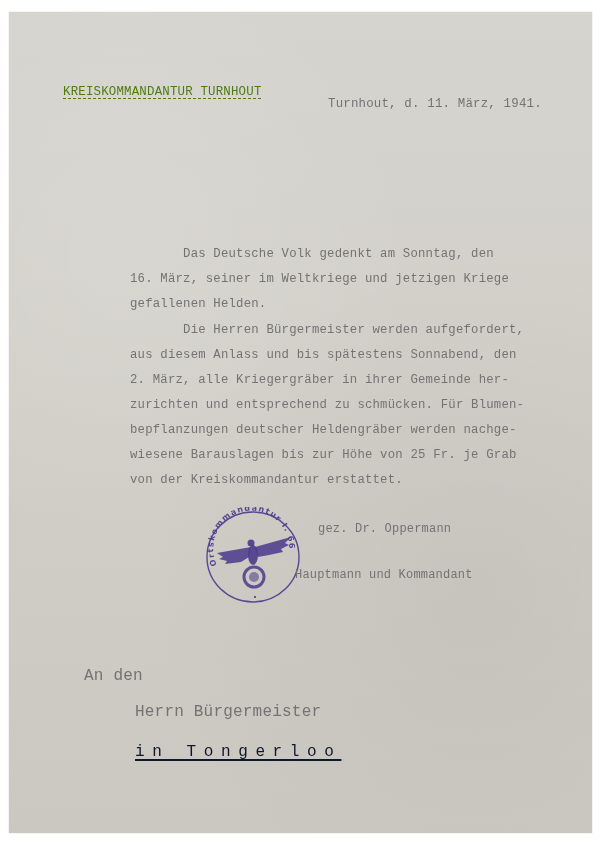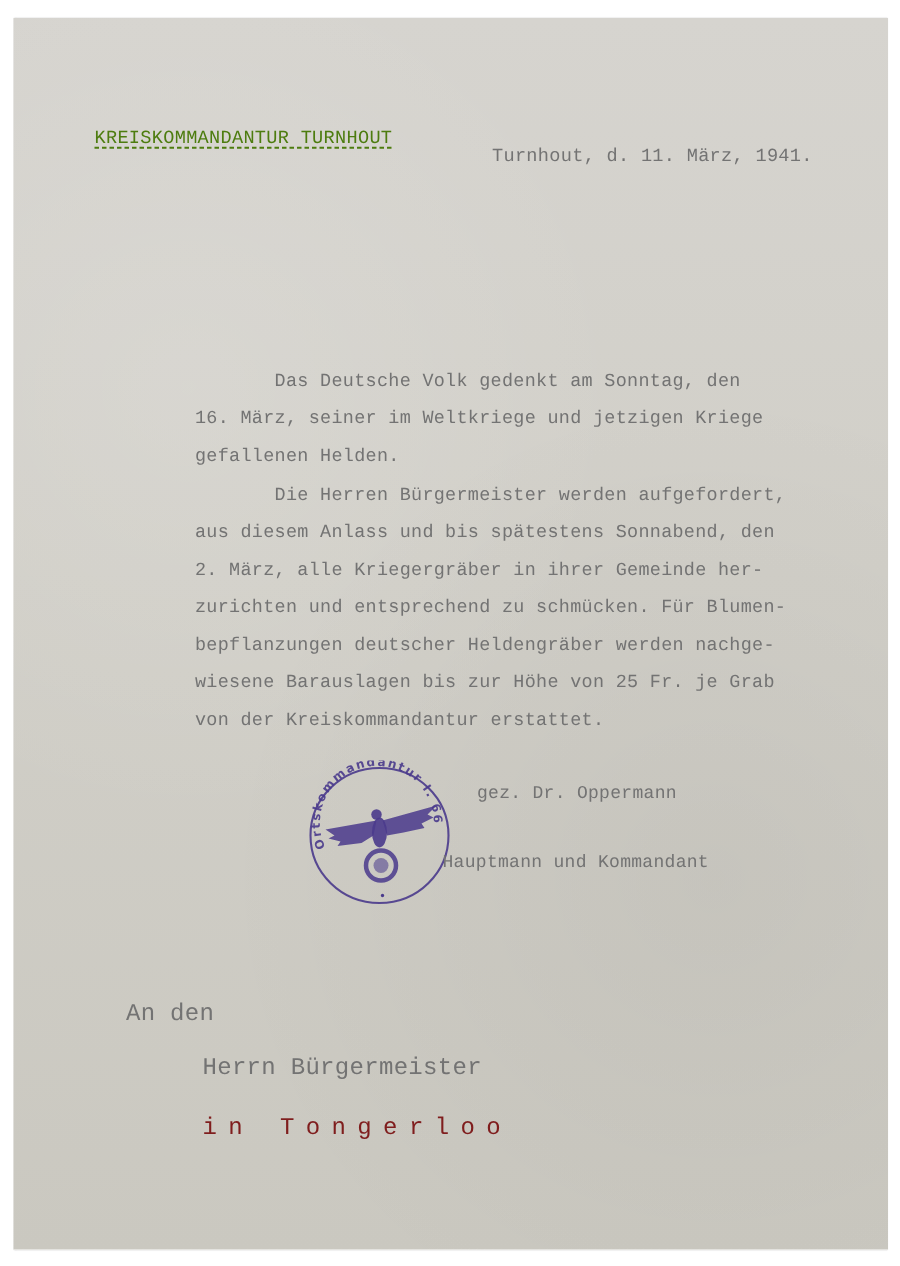--- a/index.html
+++ b/index.html
@@ -57,23 +57,24 @@
     }
     .sig {
       left: 318px;
       font-size: 12px;
     }
     .addr {
       font-size: 16px;
     }
     .spaced {
       letter-spacing: 7.6px;
+      text-decoration: underline;
       text-decoration-thickness: 1.5px;
       text-underline-offset: 3px;
-      color: #7f1d1d;
+      color: #0f172a;
     }
     .stamp {
       position: absolute;
       left: 201px;
       top: 507px;
       width: 104px;
       height: 100px;
     }
   </style>
 </head>

